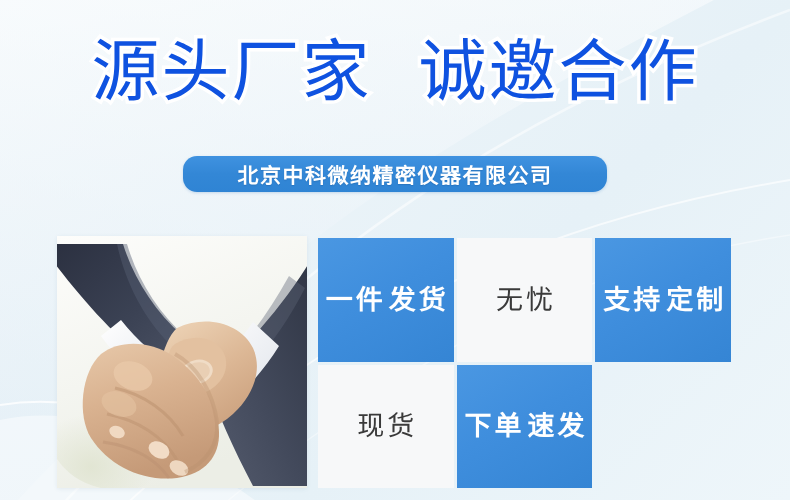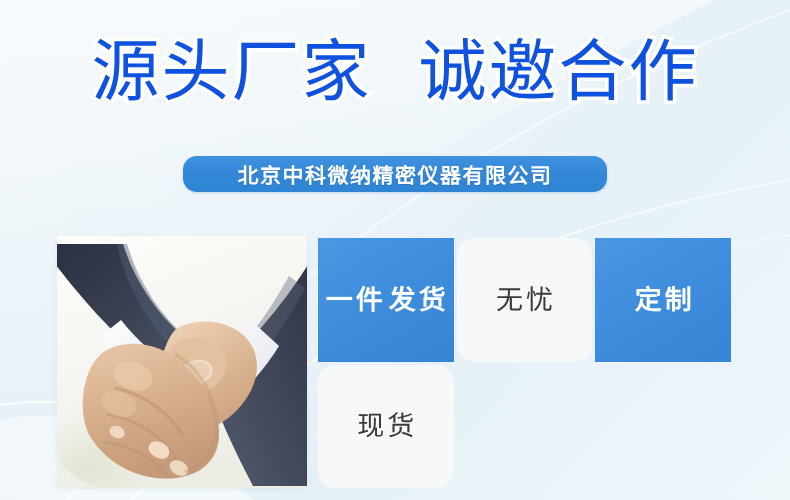--- a/index.html
+++ b/index.html
@@ -118,21 +118,20 @@
     font-family: "DejaVu Sans", "Liberation Sans", sans-serif;
   }
   .cell.blue {
     background: linear-gradient(150deg, #4a97e2 0%, #3f8edd 45%, #3585d4 100%);
     color: #ffffff;
   }
   .cell.light {
     background: #f7f8f9;
     color: #3a3a3a;
     font-weight: 400;
-    border-radius: 18px;
   }
   .cell .l1, .cell .l2 { display: block; }
 </style>
 </head>
 <body>
 
 <div id="banner">
 
   <svg class="bg-svg" viewBox="0 0 790 500" preserveAspectRatio="none" aria-hidden="true">
     <defs>
@@ -242,20 +241,25 @@
 
   <div class="grid">
     <div class="cell blue">
       <span class="l1">一件</span>
       <span class="l2">发货</span>
     </div>
     <div class="cell light">
       <span class="l1">无忧</span>
     </div>
     <div class="cell blue">
+      <span class="l1">支持</span>
       <span class="l2">定制</span>
     </div>
     <div class="cell light">
       <span class="l1">现货</span>
     </div>
+    <div class="cell blue">
+      <span class="l1">下单</span>
+      <span class="l2">速发</span>
+    </div>
   </div>
 
 </div>
 
 </body></html>

